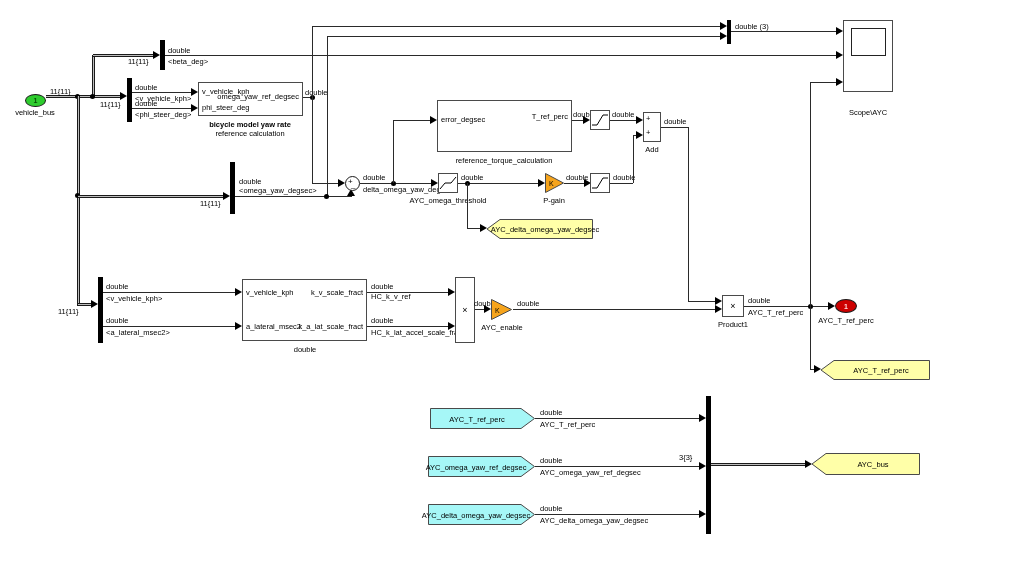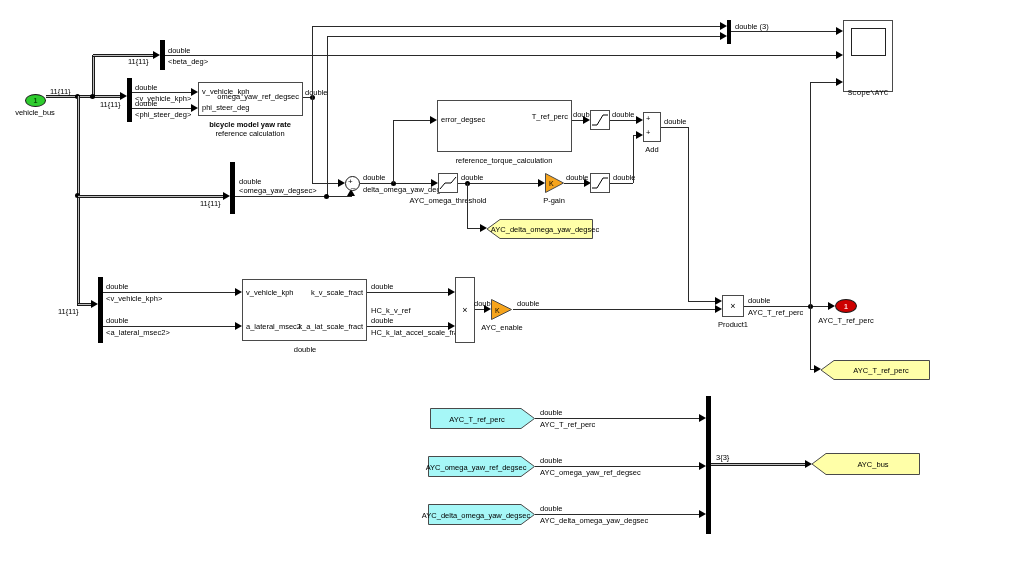--- a/index.html
+++ b/index.html
@@ -78,21 +78,21 @@
   <div class="hline" style="left:327px;top:36px;width:393px;"></div>
   <div class="arr-r" style="left:720px;top:32px;"></div>
 
   <div class="bar" style="left:727px;top:20px;width:4px;height:24px;"></div>
   <div class="hline" style="left:731px;top:31px;width:105px;"></div>
   <div class="arr-r" style="left:836px;top:27px;"></div>
   <div class="lbl" style="left:735px;top:22px;">double (3)</div>
 
   <div class="blk" style="left:843px;top:20px;width:50px;height:72px;"></div>
   <div class="blk" style="left:851px;top:28px;width:35px;height:28px;border-color:#222;"></div>
-  <div class="lbl cl" style="left:823px;top:89px;width:90px;font-family:Liberation Mono, monospace;">Scope\AYC</div>
+  <div class="lbl cl" style="left:823px;top:108px;width:90px;">Scope\AYC</div>
   <div class="arr-r" style="left:836px;top:51px;"></div>
   <div class="arr-r" style="left:836px;top:78px;"></div>
 
   <div class="dot" style="left:75px;top:193px;"></div>
   <div class="hbus" style="left:78px;top:195px;width:145px;"></div>
   <div class="arr-r" style="left:223px;top:192px;"></div>
   <div class="lbl" style="left:200px;top:199px;">11{11}</div>
   <div class="bar" style="left:230px;top:162px;height:52px;"></div>
   <div class="hline" style="left:235px;top:196px;width:116px;"></div>
   <div class="lbl" style="left:239px;top:177px;">double</div>
@@ -196,21 +196,21 @@
   <div class="blk" style="left:242px;top:279px;width:125px;height:62px;"></div>
   <div class="lbl" style="left:246px;top:288px;">v_vehicle_kph</div>
   <div class="lbl" style="left:246px;top:322px;">a_lateral_msec2</div>
   <div class="lbl rl" style="left:242px;top:288px;width:121px;">k_v_scale_fract</div>
   <div class="lbl rl" style="left:242px;top:322px;width:121px;">k_a_lat_scale_fract</div>
   <div class="lbl cl" style="left:275px;top:345px;width:60px;">double</div>
 
   <div class="hline" style="left:367px;top:292px;width:82px;"></div>
   <div class="arr-r" style="left:448px;top:288px;"></div>
   <div class="lbl" style="left:371px;top:282px;">double</div>
-  <div class="lbl" style="left:371px;top:306px;">HC_k_v_ref</div>
+  <div class="lbl" style="left:371px;top:292px;">HC_k_v_ref</div>
   <div class="hline" style="left:367px;top:326px;width:82px;"></div>
   <div class="arr-r" style="left:448px;top:322px;"></div>
   <div class="lbl" style="left:371px;top:316px;">double</div>
   <div class="lbl" style="left:371px;top:328px;">HC_k_lat_accel_scale_fract</div>
 
   <div class="blk op" style="left:455px;top:277px;width:20px;height:66px;">
     <span>×</span>
   </div>
   <div class="hline" style="left:475px;top:309px;width:10px;"></div>
   <div class="arr-r" style="left:484px;top:305px;"></div>
@@ -271,19 +271,19 @@
     <text x="48" y="13.5" text-anchor="middle" font-size="7.5">AYC_delta_omega_yaw_degsec</text>
   </svg>
   <div class="hline" style="left:535px;top:514px;width:165px;"></div>
   <div class="arr-r" style="left:699px;top:510px;"></div>
   <div class="lbl" style="left:540px;top:504px;">double</div>
   <div class="lbl" style="left:540px;top:516px;">AYC_delta_omega_yaw_degsec</div>
 
   <div class="bar" style="left:706px;top:396px;height:138px;"></div>
   <div class="hbus" style="left:711px;top:463px;width:95px;"></div>
   <div class="arr-r" style="left:805px;top:460px;"></div>
-  <div class="lbl" style="left:716px;top:453px;">3{3}</div>
+  <div class="lbl" style="left:679px;top:453px;">3{3}</div>
   <svg style="left:812px;top:453px;" width="108" height="22">
     <polygon points="0,11 14,0.5 107.5,0.5 107.5,21.5 14,21.5" fill="#ffffa8" stroke="#4a4a4a" stroke-width="1"></polygon>
     <text x="61" y="14" text-anchor="middle" font-size="7.5">AYC_bus</text>
   </svg>
 
 </div>
 
 </body></html>

